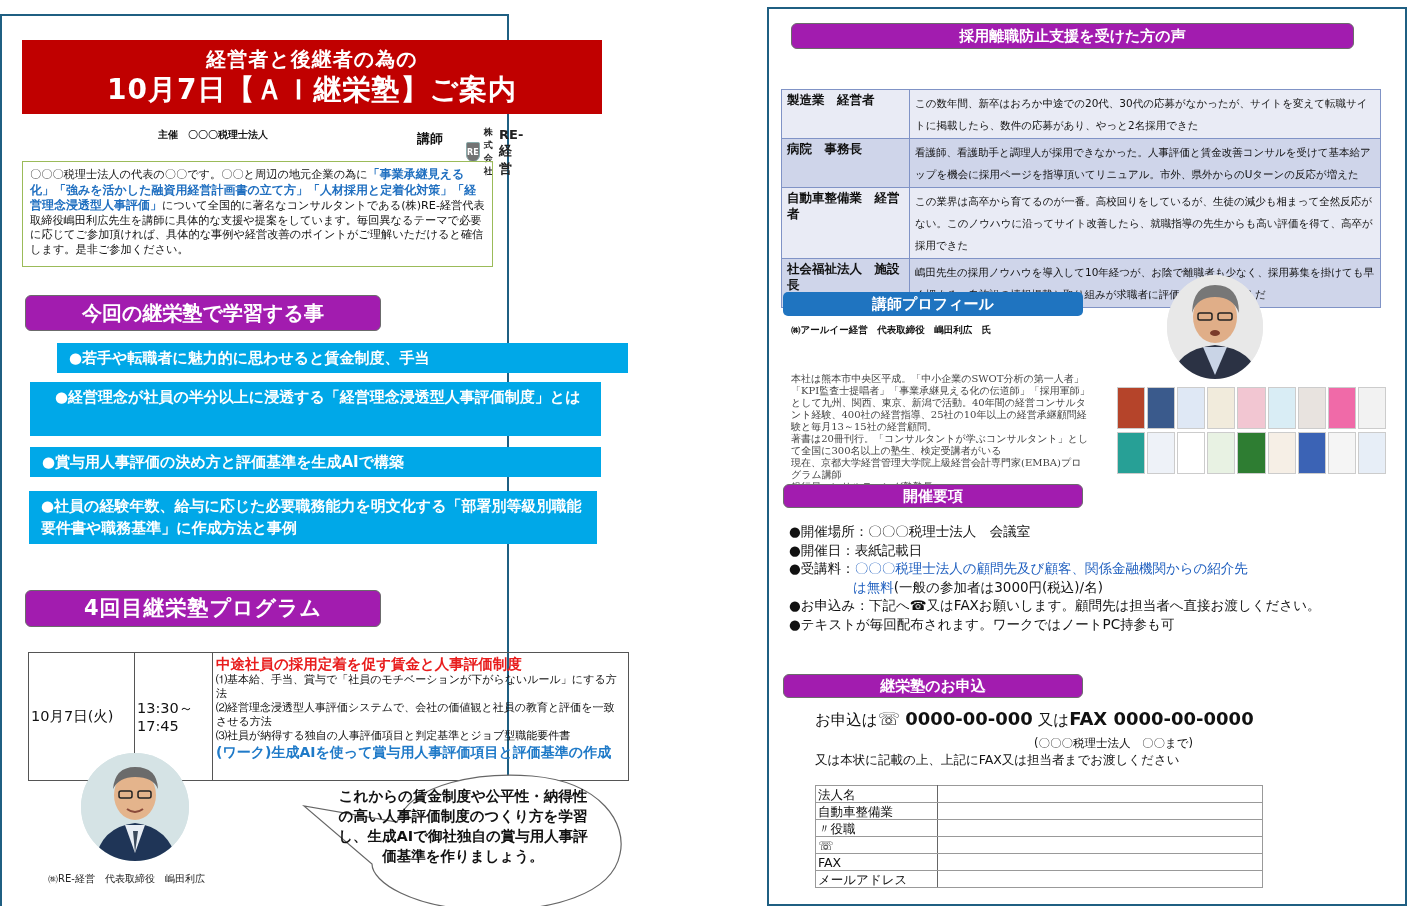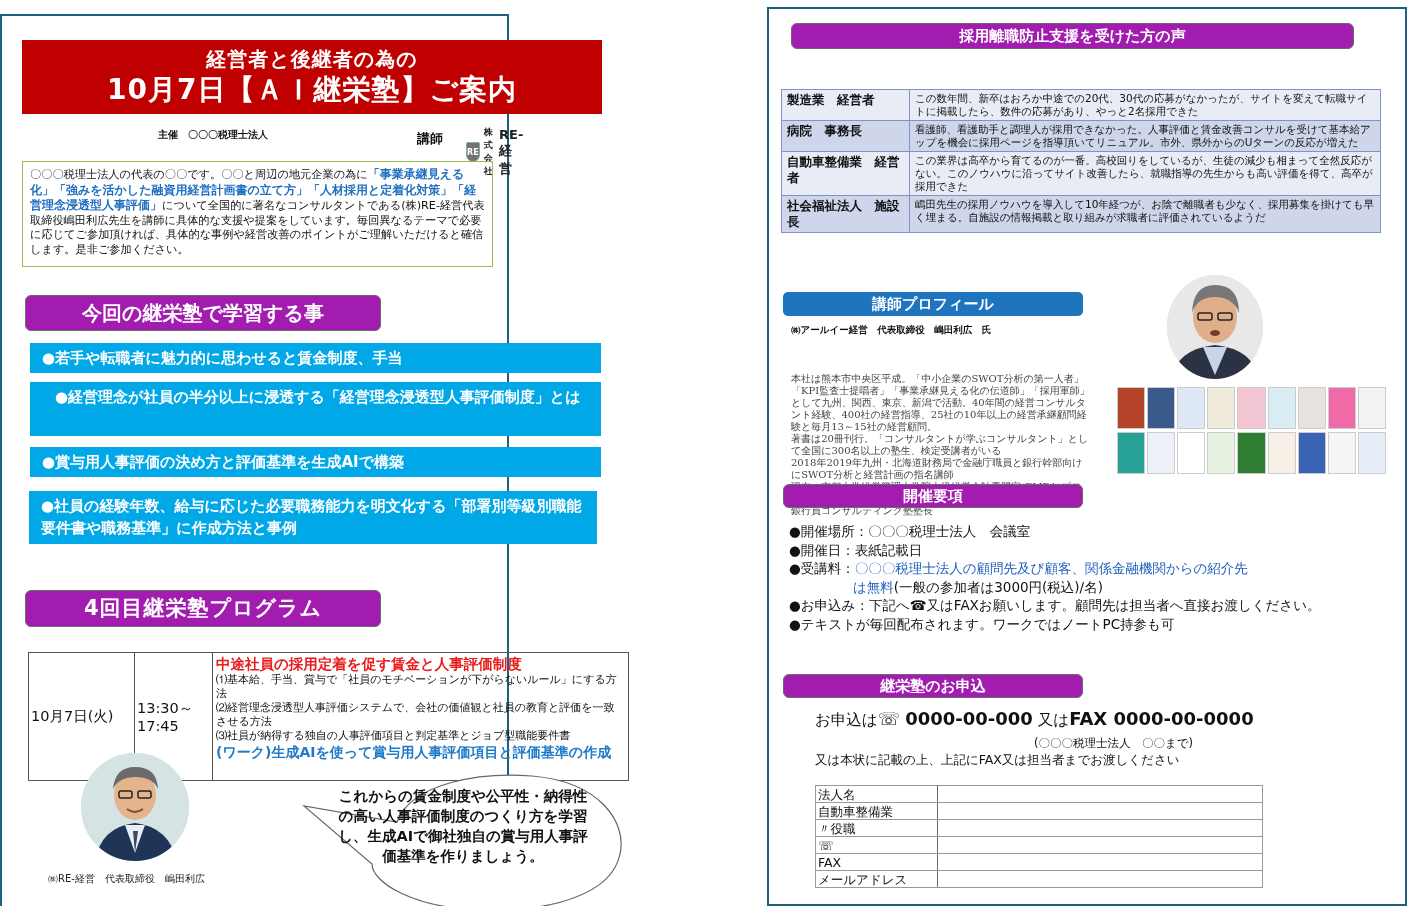--- a/index.html
+++ b/index.html
@@ -25,21 +25,21 @@
   .logo-name { font-size: 13px; font-weight: bold; color: #222; letter-spacing: 0; }
 
   .intro-box { left: 20px; top: 145px; width: 471px; height: 106px; border: 1px solid #9bbb59; padding: 5px 7px; font-size: 11.2px; line-height: 14.5px; color: #111; }
   .intro-box .hl { color: #1f6fc0; font-weight: bold; font-size: 12px; text-align: right; }
 
   .orange-header { background: #a21caf; color: #fff; border: 1px solid #6b6b6b; border-radius: 6px; font-weight: bold; text-align: center; }
   .learn-header { left: 23px; top: 279px; width: 356px; height: 36px; font-size: 20px; line-height: 34px; }
   .program-header { left: 23px; top: 574px; width: 356px; height: 37px; font-size: 21px; line-height: 35px; letter-spacing: 1px; }
 
   .blue-item { background: #00a8e8; color: #fff; font-size: 15px; font-weight: bold; line-height: 22px; padding: 4px 10px 4px 12px; left: 28px; width: 571px; }
-  #learn-0 { top: 327px; height: 30px; }
+  #learn-0 { top: 327px; height: 30px; margin-left: 27px; }
   #learn-1 { top: 366px; height: 54px; padding-left: 25px; }
   #learn-2 { top: 431px; height: 30px; }
   #learn-3 { top: 475px; height: 53px; width: 568px; left: 27px; }
 
   .prog-table { left: 26px; top: 636px; width: 601px; height: 129px; border-collapse: collapse; }
   .prog-table td { border: 1px solid #555; vertical-align: middle; }
   .prog-date { width: 106px; font-size: 14.5px; padding-left: 2px; }
   .prog-time { width: 78px; font-size: 14.5px; line-height: 18px; padding-left: 2px; }
   .prog-content { vertical-align: top !important; padding: 2px 3px; font-size: 11px; line-height: 14px; }
   .prog-title { color: #e81c1c; font-weight: bold; font-size: 14.5px; line-height: 18px; }
@@ -51,21 +51,21 @@
   .bubble { left: 300px; top: 748px; }
   .bubble-text { position: absolute; left: 336px; top: 770px; width: 250px; text-align: center; font-size: 14.5px; font-weight: bold; line-height: 20px; color: #111; }
 
   
   .voices-header { left: 22px; top: 14px; width: 563px; height: 26px; font-size: 15px; line-height: 24px; }
   .voice-table { left: 12px; top: 80px; width: 600px; border-collapse: collapse; border: 1px solid #8093c6; }
   .voice-table td { border: 1px solid #8093c6; padding: 2px 5px; vertical-align: top; }
   .voice-table tr:nth-child(odd) td { background: #e9ebf5; }
   .voice-table tr:nth-child(even) td { background: #cfd5ea; }
   .voice-who { width: 128px; font-size: 12.5px; font-weight: bold; line-height: 16px; }
-  .voice-text { font-size: 10.5px; line-height: 13px; }
+  .voice-text { font-size: 10.5px; line-height: 22px; }
 
   .profile-header { left: 14px; top: 283px; width: 300px; height: 24px; background: #1f74c0; color: #fff; font-weight: bold; font-size: 15px; line-height: 24px; text-align: center; border-radius: 5px; }
   .profile-name { left: 22px; top: 315px; font-size: 9.5px; font-weight: bold; }
   .profile-body { left: 22px; top: 329px; width: 300px; font-family: "DejaVu Serif", "Liberation Serif", serif; font-size: 10px; line-height: 12px; color: #444; margin-top: 35px; }
 
   .avatar-right { left: 398px; top: 266px; width: 96px; height: 104px; border-radius: 50%; background: #e6e6e6; overflow: hidden; }
   .books { left: 348px; top: 378px; width: 269px; display: grid; grid-template-columns: repeat(9, 1fr); gap: 3px 2px; }
   .book { height: 42px; border: 1px solid #ccc; }
 
   .event-header { left: 14px; top: 475px; width: 300px; height: 24px; font-size: 15px; line-height: 22px; }
@@ -178,21 +178,20 @@
       <td class="voice-text">嶋田先生の採用ノウハウを導入して10年経つが、お陰で離職者も少なく、採用募集を掛けても早く埋まる。自施設の情報掲載と取り組みが求職者に評価されているようだ</td>
     </tr>
   </tbody>
     </table>
 
   <div class="abs profile-header">講師プロフィール</div>
   <div class="abs profile-name">㈱アールイー経営　代表取締役　嶋田利広　氏</div>
   <div class="abs profile-body">
     <div>本社は熊本市中央区平成。「中小企業のSWOT分析の第一人者」「KPI監査士提唱者」「事業承継見える化の伝道師」「採用軍師」として九州、関西、東京、新潟で活動。40年間の経営コンサルタント経験、400社の経営指導、25社の10年以上の経営承継顧問経験と毎月13～15社の経営顧問。</div>
     <div>著書は20冊刊行。「コンサルタントが学ぶコンサルタント」として全国に300名以上の塾生、検定受講者がいる</div>
-    <div>2018年2019年九州・北海道財務局で金融庁職員と銀行幹部向けにSWOT分析と経営計画の指名講師</div>
     <div>現在、京都大学経営管理大学院上級経営会計専門家(EMBA)プログラム講師</div>
     <div>銀行員コンサルティング塾塾長</div>
   </div>
 
   <div class="abs avatar-right">
     <svg width="96" height="104" viewBox="0 0 96 104">
       <rect width="96" height="104" fill="#e8e8e8"></rect>
       <path d="M4 104 Q10 74 48 70 Q86 74 92 104 Z" fill="#2b3244"></path>
       <path d="M36 72 L48 100 L60 72 Z" fill="#c9d4e6"></path>
       <ellipse cx="48" cy="42" rx="22" ry="26" fill="#e0ae88"></ellipse>

